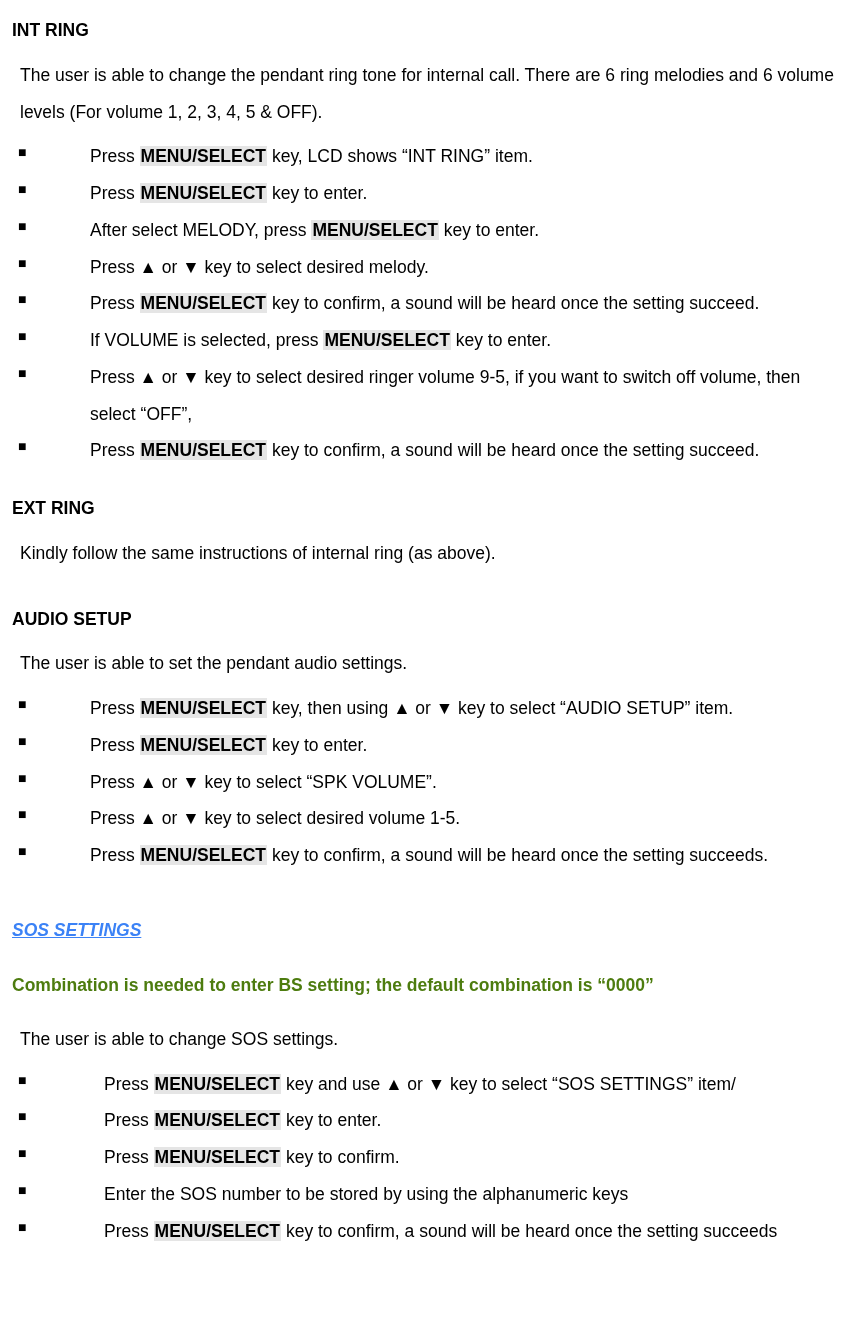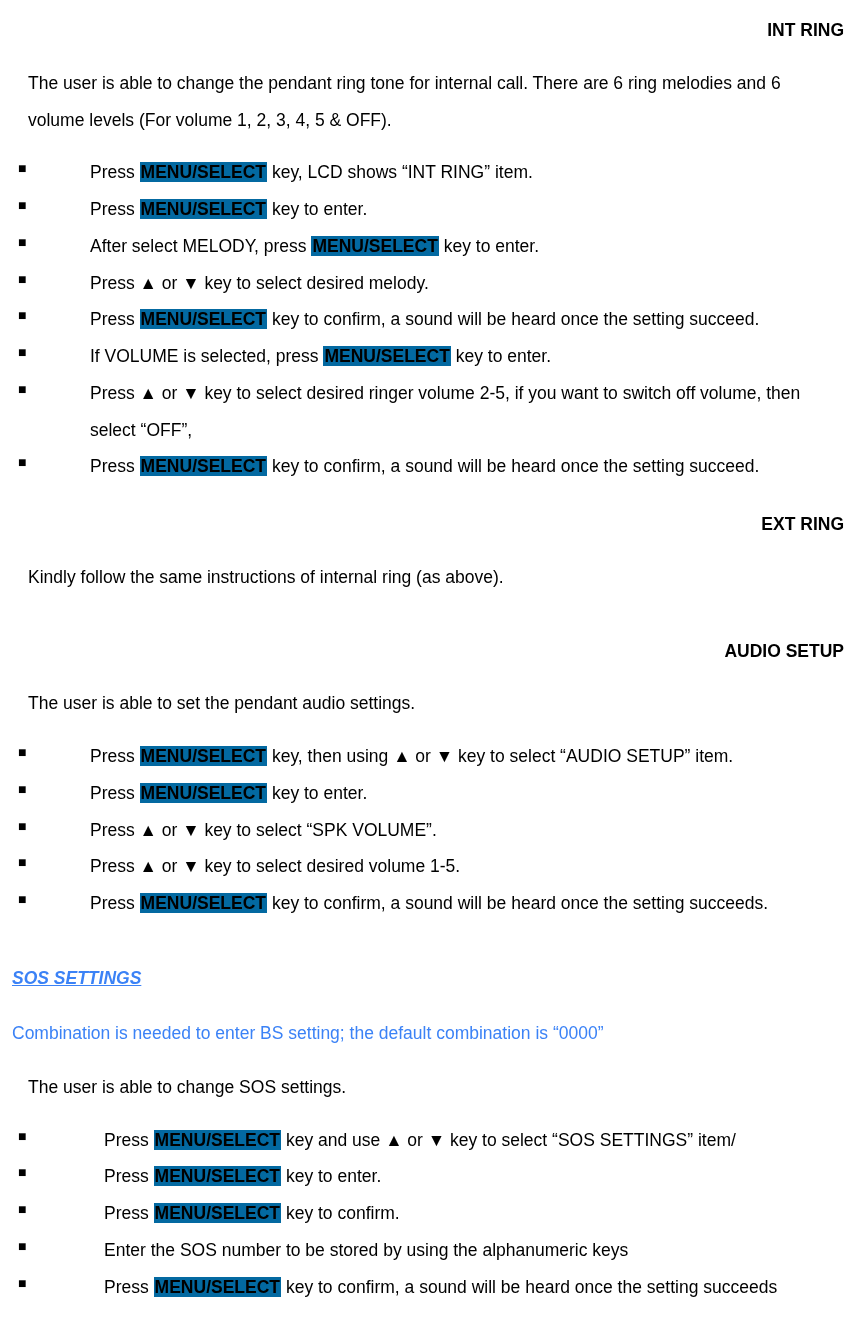--- a/index.html
+++ b/index.html
@@ -7,24 +7,23 @@
       font-size: 17.5px;
       line-height: 2.1;
       margin: 0;
       padding: 12px 20px 30px 12px;
       color: #000;
       width: 832px;
     }
     .section-heading {
       font-weight: bold;
       margin: 0;
-      text-align: right;
     }
     .body-text {
-      margin: 16px;
+      margin: 8px;
     }
     ul.square-list {
       list-style: none;
       margin: 0;
       padding: 0;
     }
     ul.square-list li {
       position: relative;
       padding-left: 78px;
       margin: 0;
@@ -37,50 +36,50 @@
       font-size: 14px;
     }
     ul.square-list.indent2 li {
       padding-left: 92px;
     }
     ul.square-list.indent2 li::before {
       left: 6px;
     }
     .hl {
       font-weight: bold;
-      background-color: #0369a1;
+      background-color: #e5e5e5;
       padding: 0 1px;
     }
     .sos-title {
       font-weight: bold;
       font-style: italic;
       text-decoration: underline;
       color: #3b82f6;
     }
     .sos-sub {
-      font-weight: normal;
-      color: #3b82f6;
+      font-weight: bold;
+      color: #4d7c0f;
     }
     .spacer {
       height: 1.2em;
     }
   </style>
 </head>
 <body>
 
 <p class="section-heading">INT RING</p>
 <p class="body-text">The user is able to change the pendant ring tone for internal call. There are 6 ring melodies and 6 volume levels (For volume 1, 2, 3, 4, 5 &amp; OFF).</p>
 <ul class="square-list" id="intRingList">
     <li>Press <span class="hl">MENU/SELECT</span> key, LCD shows “INT RING” item.</li>
     <li>Press <span class="hl">MENU/SELECT</span> key to enter.</li>
     <li>After select MELODY, press <span class="hl">MENU/SELECT</span> key to enter.</li>
     <li>Press ▲ or ▼ key to select desired melody.</li>
     <li>Press <span class="hl">MENU/SELECT</span> key to confirm, a sound will be heard once the setting succeed.</li>
     <li>If VOLUME is selected, press <span class="hl">MENU/SELECT</span> key to enter.</li>
-    <li>Press ▲ or ▼ key to select desired ringer volume 2-5, if you want to switch off volume, then select “OFF”,</li>
+    <li>Press ▲ or ▼ key to select desired ringer volume 9-5, if you want to switch off volume, then select “OFF”,</li>
     <li>Press <span class="hl">MENU/SELECT</span> key to confirm, a sound will be heard once the setting succeed.</li>
   </ul>
 
 <div class="spacer"></div>
 
 <p class="section-heading">EXT RING</p>
 <p class="body-text">Kindly follow the same instructions of internal ring (as above).</p>
 
 <div class="spacer"></div>
 

